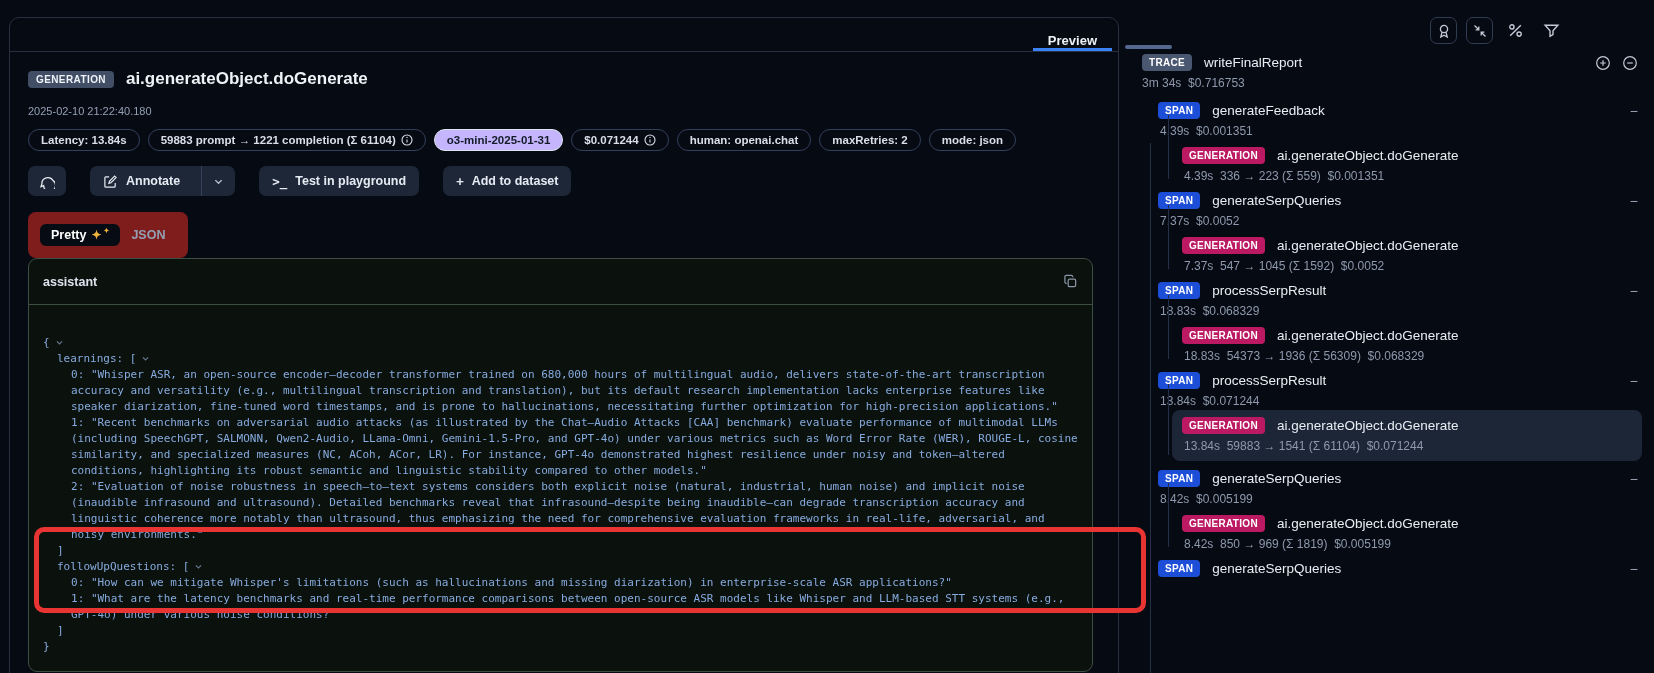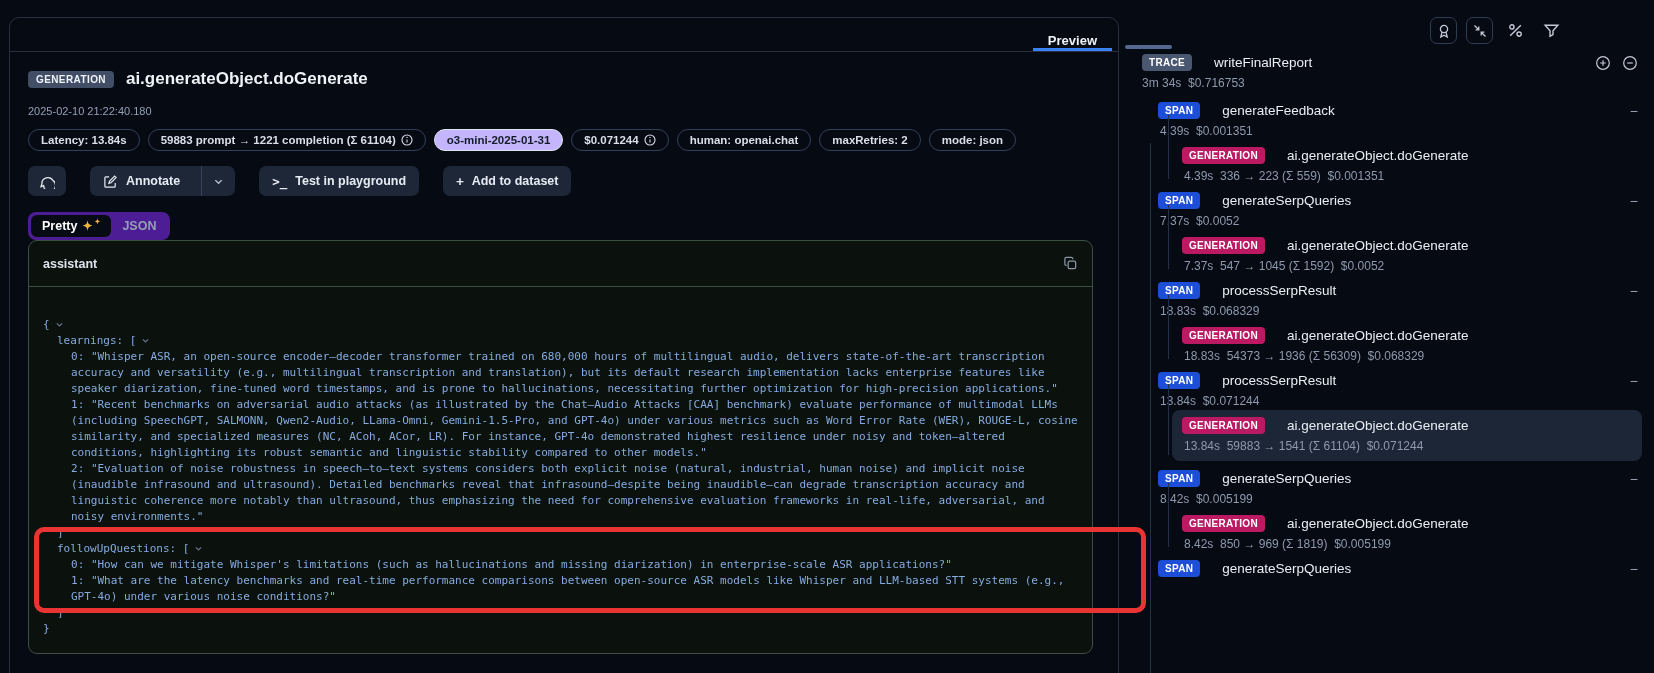--- a/index.html
+++ b/index.html
@@ -39,21 +39,21 @@
   .btn{display:inline-flex;align-items:center;gap:8px;height:30px;padding:0 13px;
        background:var(--btn);border-radius:7px;font-size:12.5px;font-weight:700;
        color:var(--btn-text);cursor:pointer;border:none}
   .btn .glyph{font-family:"DejaVu Sans Mono",monospace;font-weight:700}
   .iconbtn{width:38px;justify-content:center;padding:0}
   .split{padding:0}
   .split .main{display:flex;align-items:center;gap:8px;padding:0 13px;height:100%}
   .split .dd{display:flex;align-items:center;justify-content:center;width:34px;height:100%;
              border-left:1px solid #33415a}
 
-  .viewtabs{display:inline-flex;margin-top:16px;background:#4c1d95;border-radius:8px;padding:3px}
+  .viewtabs{display:inline-flex;margin-top:16px;background:#7f1d1d;border-radius:8px;padding:12px}
   .vtab{display:flex;align-items:center;gap:5px;padding:4px 11px;border-radius:6px;
         font-size:12.5px;font-weight:700;color:#93a0b4;cursor:pointer}
   .vtab.active{background:#070b14;color:#fff}
   .spark{color:#f0b13d;font-size:12px;line-height:1}
   .spark.s2{font-size:7px;margin-left:-3px;transform:translateY(-5px)}
 
   
   .card{width:1065px;border:1px solid var(--card-border);
         border-radius:9px;background:var(--card-bg);overflow:hidden}
   .card-head{display:flex;justify-content:space-between;align-items:center;height:46px;
@@ -76,21 +76,21 @@
   
   .gicons{position:absolute;top:17px;left:1430px;display:flex;gap:9px;z-index:10}
   .gicon{width:27px;height:27px;display:flex;align-items:center;justify-content:center;
          border-radius:7px;cursor:pointer}
   .gicon.boxed{border:1px solid #303c52}
 
   
   .aside{position:absolute;left:1128px;top:45px;right:0;bottom:0;padding:9px 16px 0 14px;
          overflow:hidden}
   .trace-guide{position:absolute;left:22px;top:98px;bottom:0;width:1px;background:var(--guide)}
-  .trow{display:flex;align-items:center;gap:22px;margin-bottom:5px}
+  .trow{display:flex;align-items:center;gap:12px;margin-bottom:5px}
   .badge{font-size:10px;font-weight:700;letter-spacing:.3px;color:#fff;
          padding:3px 7px;border-radius:4px;flex:none}
   .badge.b-trace{background:#4a5770}
   .badge.b-span{background:#1d4ed8}
   .badge.b-gen{background:#bb1a63}
   .nname{font-size:13.5px;font-weight:500;color:#e9eef5;white-space:nowrap}
   .metrics{font-size:12px;color:#8e99ac;white-space:pre}
   .trace-block{margin-bottom:12px}
   .trace-icons{margin-left:auto;display:flex;gap:11px}
   .trace-icons span{display:flex;cursor:pointer}

